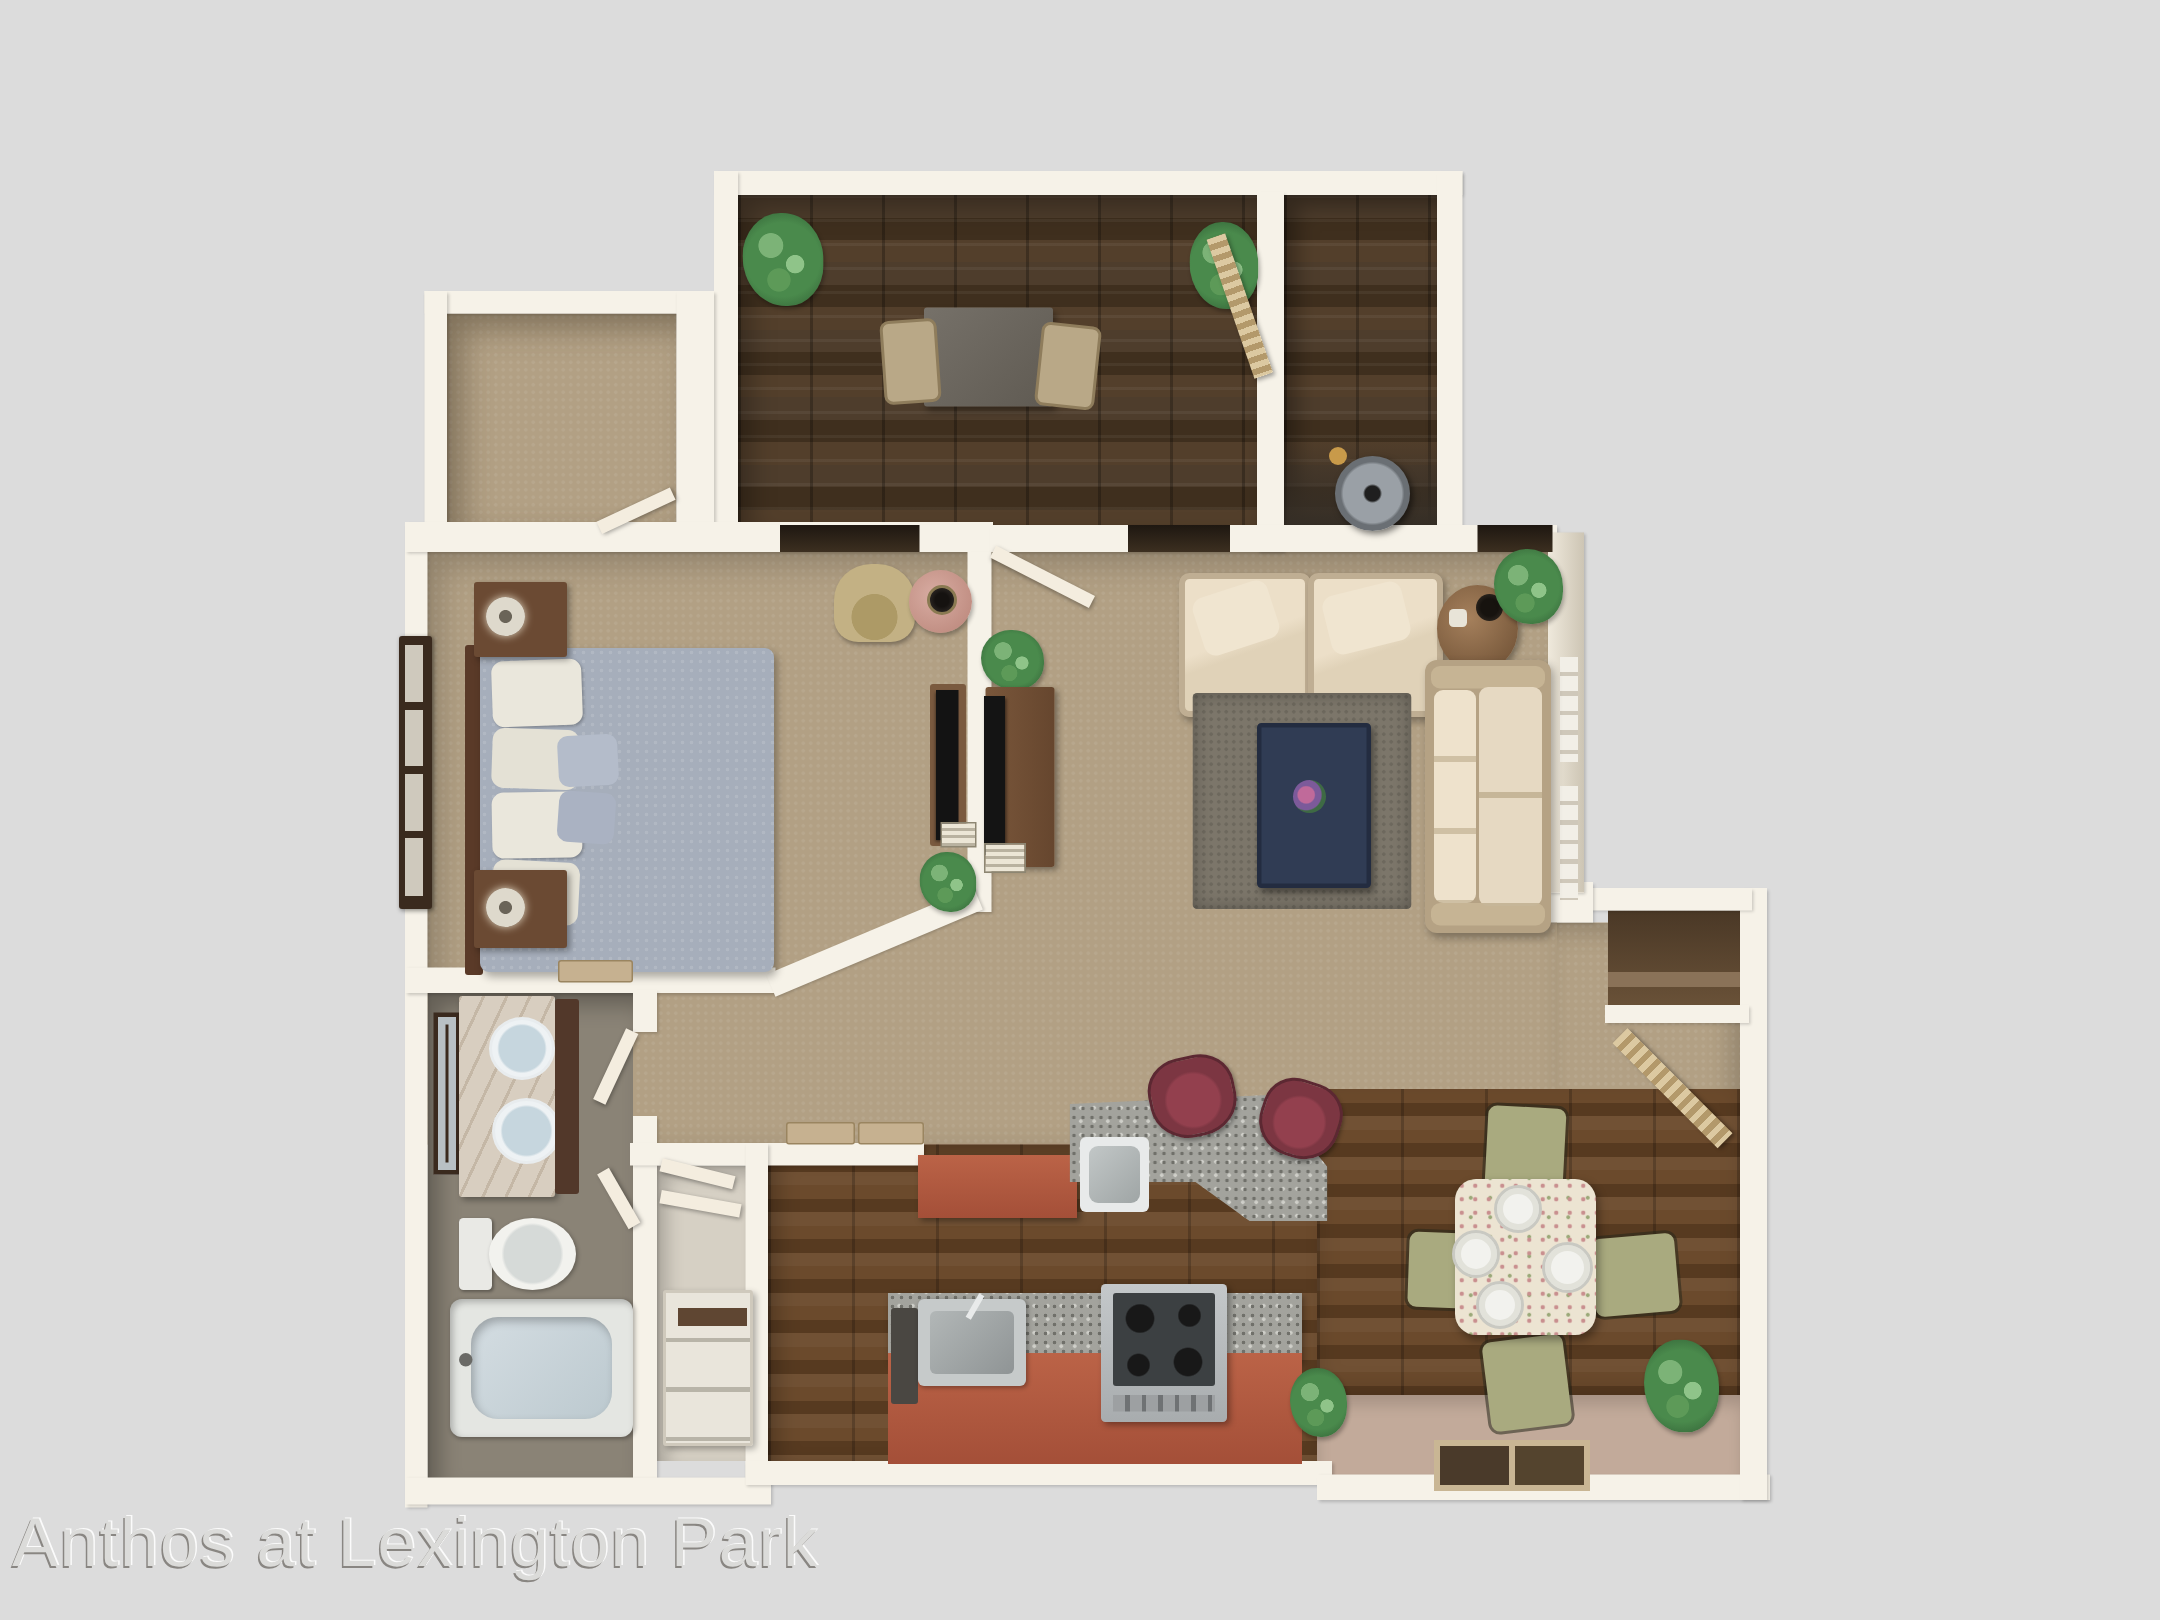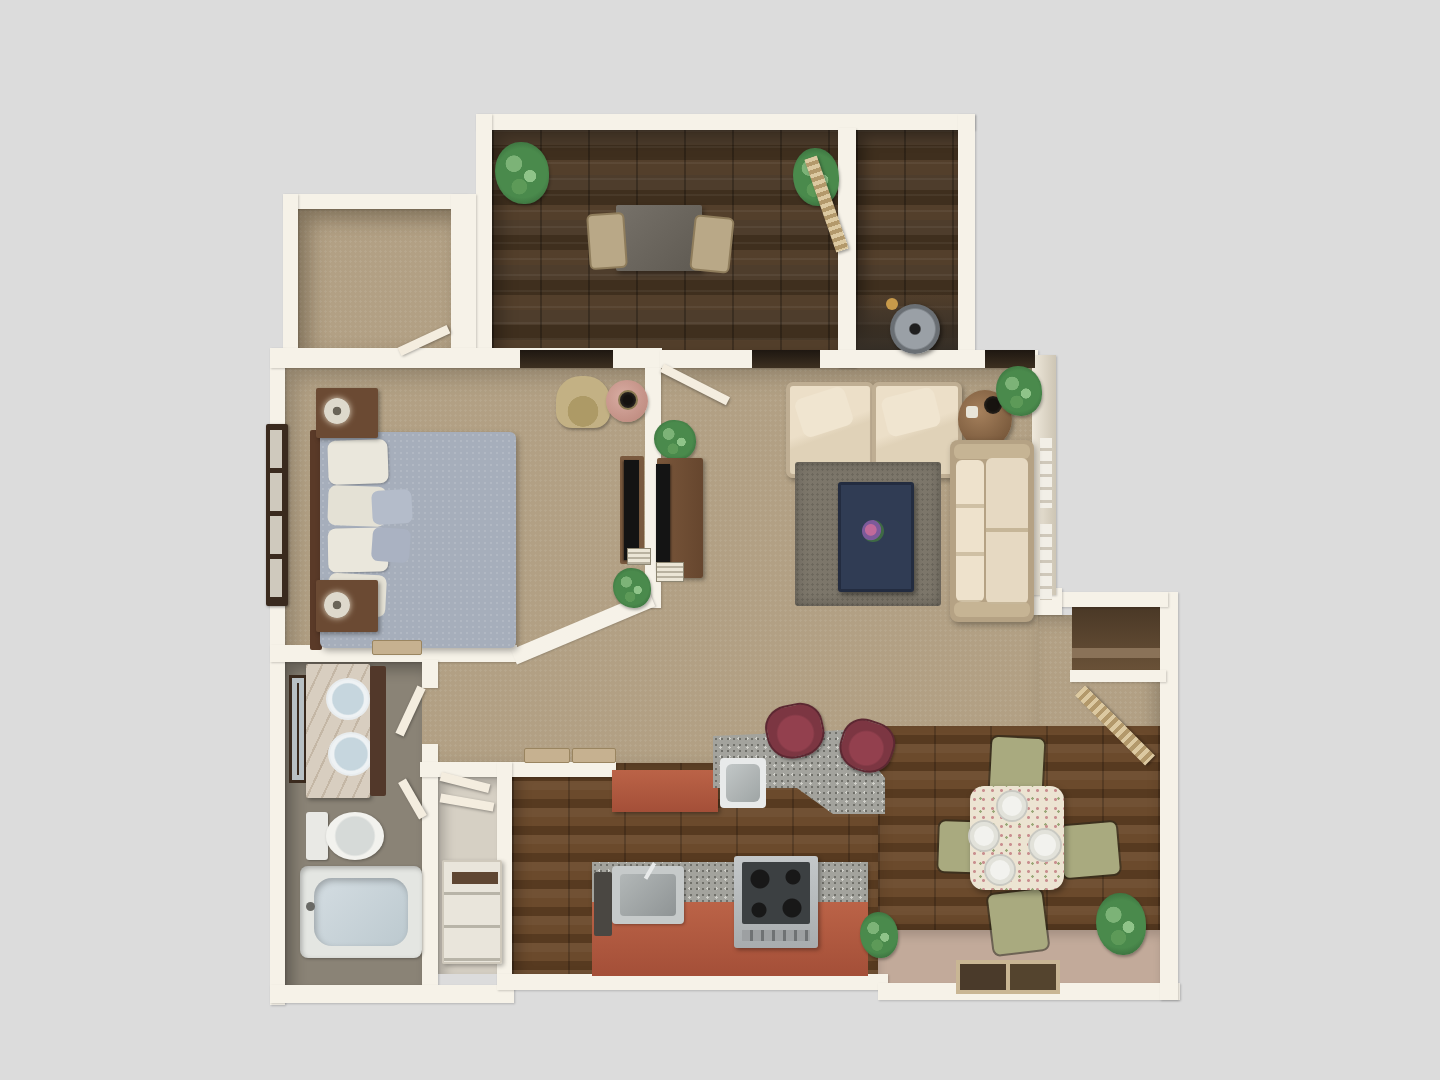--- a/index.html
+++ b/index.html
@@ -194,13 +194,14 @@
   <div class="plate" style="left:968px;top:820px;width:28px;height:28px"></div>
   <div class="plate" style="left:1028px;top:828px;width:30px;height:30px"></div>
   <div class="plate" style="left:984px;top:854px;width:28px;height:28px"></div>
   <div class="plant" style="left:1096px;top:893px;width:50px;height:62px"></div>
   <div class="abs" style="left:956px;top:960px;width:46px;height:26px;background:#4a3a2a;border:4px solid #c9b694"></div>
   <div class="abs" style="left:1006px;top:960px;width:46px;height:26px;background:#54442e;border:4px solid #c9b694"></div>
 
   <div class="louver" style="left:820px;top:155px;width:13px;height:98px;transform:rotate(-19deg)"></div>
   <div class="louver" style="left:1108px;top:676px;width:14px;height:99px;transform:rotate(-45deg)"></div>
 
+  <div id="watermark">Anthos at Lexington Park</div>
 </div>
 
 </body></html>

